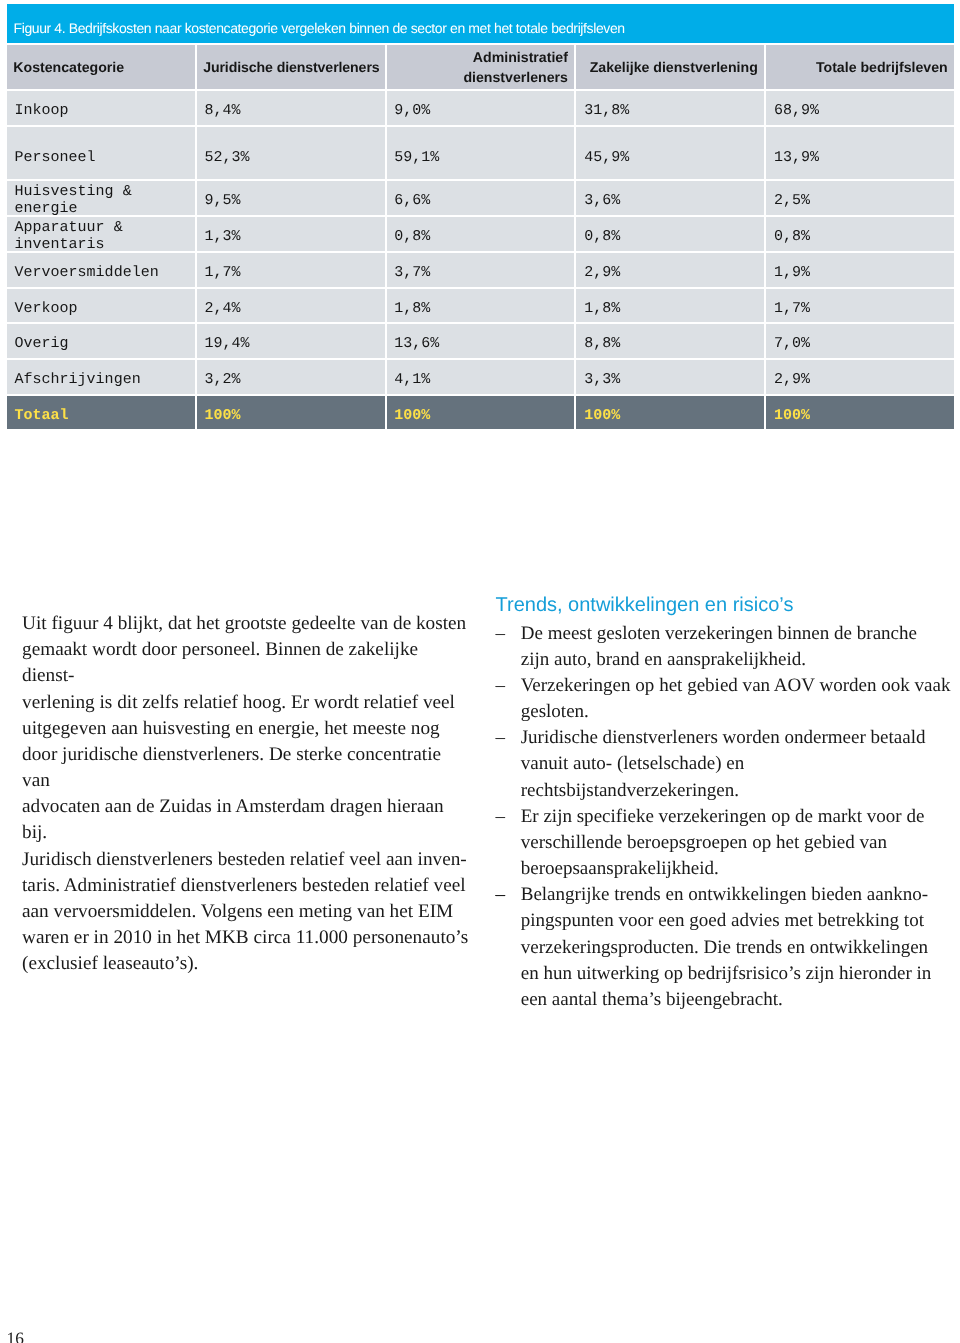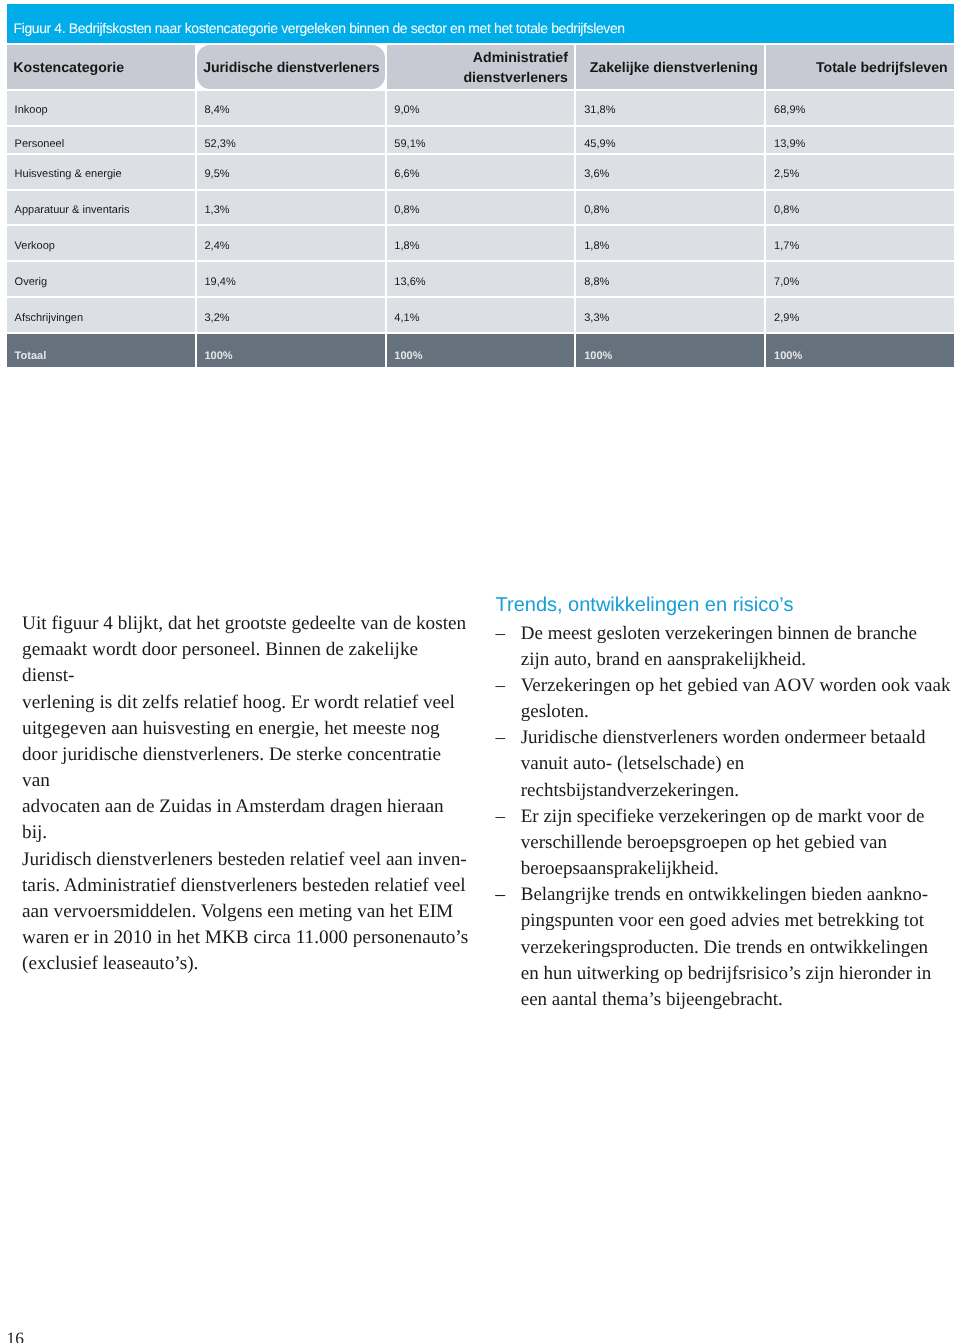--- a/index.html
+++ b/index.html
@@ -11,31 +11,31 @@
   
   .figure{position:absolute;left:7px;top:4px;width:947px;}
   .fig-title{background:#00ADE8;color:#ffffff;font-family:"Liberation Sans",sans-serif;
     font-weight:normal;font-size:14px;line-height:49.8px;height:39px;padding-left:6.5px;box-sizing:border-box;overflow:hidden;
     letter-spacing:-0.39px;white-space:nowrap;}
   .tbl{width:951.4px;border-collapse:separate;border-spacing:2.2px 2.2px;margin-top:-0.1px;table-layout:fixed;
     margin-left:-2.2px;}
   .tbl td,.tbl th{width:187.16px;box-sizing:border-box;}
   .tbl th{background:#C7CAD3;color:#161616;font-family:"Liberation Sans",sans-serif;font-weight:bold;
     font-size:14.15px;height:44px;vertical-align:middle;padding:1.2px 6.5px 0;line-height:19.2px;}
-  .tbl th.nowrap{white-space:nowrap;padding:1.2px 6.5px 0;letter-spacing:-0.11px;border-radius:13px;}
+  .tbl th.nowrap{white-space:nowrap;padding:1.2px 6.5px 0;letter-spacing:-0.11px;}
   .tbl th.left{text-align:left;margin-left:22px;}
   .tbl th.right{text-align:right;}
-  .tbl td{background:#DCE0E4;color:#161616;font-family:Liberation Sans, sans-serif;font-size:11px;
+  .tbl td{background:#DCE0E4;color:#161616;font-family:Liberation Mono, monospace;font-size:15px;
     height:33.85px;vertical-align:middle;padding:0 4.9px 0 7.8px;margin-left:36px;}
   .tbl td span{position:relative;top:2.5px;}
   .tbl td.left{text-align:left;}
   .tbl td.right{}
-  .tbl tr.tall td{height:26px;}
+  .tbl tr.tall td{height:52px;}
   .tbl tr.tall td span{top:4.5px;}
-  .tbl tr.total td{background:#65727D;color:#e5e5e5;font-weight:bold;height:33.3px;vertical-align:bottom;padding-bottom:5px;}
+  .tbl tr.total td{background:#65727D;color:#fde047;font-weight:bold;height:33.3px;vertical-align:bottom;padding-bottom:5px;}
 
   
   .col-left{position:absolute;left:6px;top:569px;width:480px;font-size:19.25px;line-height:26.15px;color:#1a1a1a;text-align:left;white-space:pre-line;}
   .col-right{position:absolute;left:495.5px;top:592px;width:465px;color:#1a1a1a;}
   .rh{font-family:"Liberation Sans",sans-serif;font-weight:normal;font-size:20px;color:#159ED8;line-height:26.15px;margin:0 0 2.5px 0;white-space:nowrap;}
   ul.dashlist{list-style:none;margin:0;padding:0;font-size:19.05px;line-height:26.15px;white-space:pre-line;}
   ul.dashlist li{position:relative;padding-left:25.2px;}
   ul.dashlist li .dash{position:absolute;left:0;top:0;}
 
   .pageno{position:absolute;left:6.6px;top:1329.5px;font-size:17.3px;line-height:17.3px;color:#1a1a1a;}
@@ -78,20 +78,27 @@
             <td class="right"><span>6,6%</span></td>
             <td class="right"><span>3,6%</span></td>
             <td class="right"><span>2,5%</span></td>
           </tr>
           <tr>
             <td class="left"><span>Apparatuur &amp; inventaris</span></td>
             <td class="right"><span>1,3%</span></td>
             <td class="right"><span>0,8%</span></td>
             <td class="right"><span>0,8%</span></td>
             <td class="right"><span>0,8%</span></td>
+          </tr>
+          <tr>
+            <td class="left"><span>Vervoersmiddelen</span></td>
+            <td class="right"><span>1,7%</span></td>
+            <td class="right"><span>3,7%</span></td>
+            <td class="right"><span>2,9%</span></td>
+            <td class="right"><span>1,9%</span></td>
           </tr>
           <tr>
             <td class="left"><span>Verkoop</span></td>
             <td class="right"><span>2,4%</span></td>
             <td class="right"><span>1,8%</span></td>
             <td class="right"><span>1,8%</span></td>
             <td class="right"><span>1,7%</span></td>
           </tr>
           <tr>
             <td class="left"><span>Overig</span></td>

